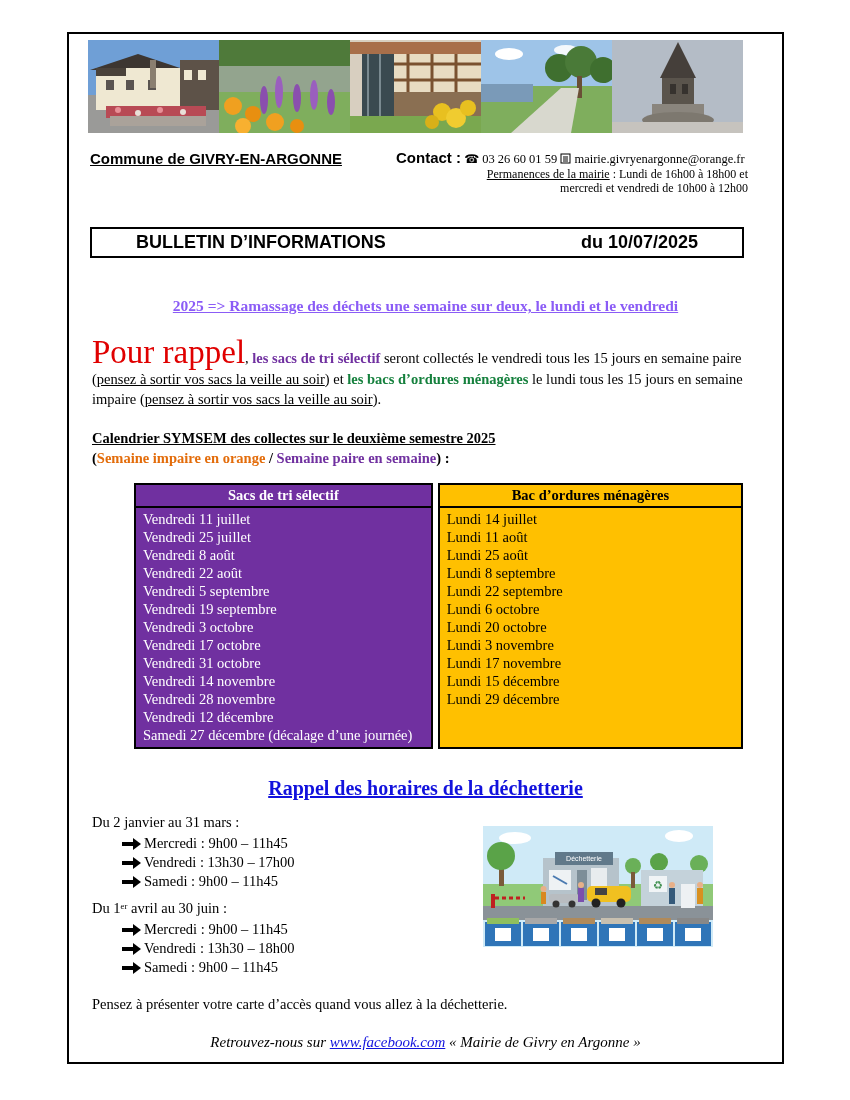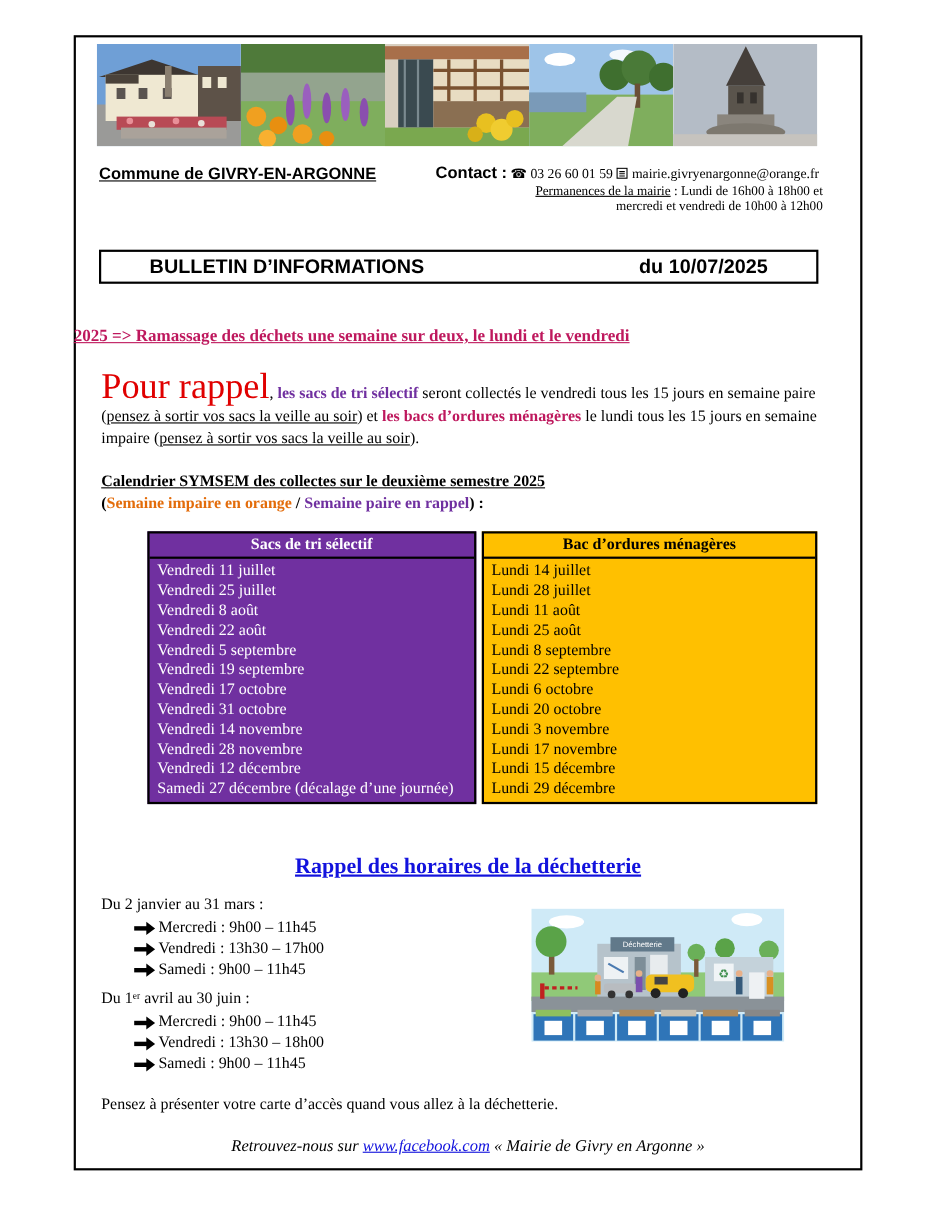--- a/index.html
+++ b/index.html
@@ -21,30 +21,30 @@
   .fax-svg{vertical-align:-1px;}
   .perm{font-size:12px;text-align:right;line-height:14px;}
   .perm .u{text-decoration:underline;}
 
   
   .title-box{position:absolute;left:90px;top:227px;width:654px;height:31px;border:2px solid #000;
              display:flex;align-items:center;justify-content:space-between;padding:0 44px;box-sizing:border-box;
              font-family:"Liberation Sans","DejaVu Sans",sans-serif;font-weight:bold;font-size:18px;}
 
   
-  .headline{position:absolute;left:67px;top:297px;width:717px;text-align:left;
-            color:#be185d;font-weight:bold;font-size:15.5px;text-decoration:underline;}
+  .headline{position:absolute;left:67px;top:297px;width:717px;text-align:center;
+            color:#8b5cf6;font-weight:bold;font-size:15.5px;text-decoration:underline;}
   .dech-heading{position:absolute;left:67px;top:777px;width:717px;text-align:center;
             color:#1212dd;font-weight:bold;font-size:20px;text-decoration:underline;}
 
   
   .rappel{position:absolute;left:92px;top:336px;width:652px;font-size:14.5px;line-height:20px;}
   .rappel .lead{color:#e00000;font-size:33px;line-height:33px;}
   .rappel .tri{color:#7030a0;font-weight:bold;}
-  .rappel .om{color:#be185d;font-weight:bold;}
+  .rappel .om{color:#15803d;font-weight:bold;}
   .rappel .u{text-decoration:underline;}
 
   
   .cal-heading{position:absolute;left:92px;top:430px;font-weight:bold;font-size:14.5px;text-decoration:underline;}
   .cal-legend{position:absolute;left:92px;top:450px;font-weight:bold;font-size:14.5px;}
   .cal-legend .lg-or{color:#e36c0a;}
   .cal-legend .lg-vi{color:#7030a0;}
 
   
   .cal-table{position:absolute;left:93px;top:483px;width:650px;}
@@ -188,46 +188,46 @@
   <div class="title-box">
     <span>BULLETIN D’INFORMATIONS</span>
     <span>du 10/07/2025</span>
   </div>
 
   <div class="headline">2025 =&gt; Ramassage des déchets une semaine sur deux, le lundi et le vendredi</div>
 
   <div class="rappel"><span class="lead">Pour rappel</span><span>, </span><span class="tri">les sacs de tri sélectif</span><span> seront collectés le vendredi tous les 15 jours en semaine paire (</span><span class="u">pensez à sortir vos sacs la veille au soir</span><span>) et </span><span class="om">les bacs d’ordures ménagères</span><span> le lundi tous les 15 jours en semaine impaire (</span><span class="u">pensez à sortir vos sacs la veille au soir</span><span>).</span></div>
 
   <div class="cal-heading">Calendrier SYMSEM des collectes sur le deuxième semestre 2025</div>
-  <div class="cal-legend"><span>(</span><span class="lg-or">Semaine impaire en orange</span><span> / </span><span class="lg-vi">Semaine paire en rappel</span><span>) :</span></div>
+  <div class="cal-legend"><span>(</span><span class="lg-or">Semaine impaire en orange</span><span> / </span><span class="lg-vi">Semaine paire en semaine</span><span>) :</span></div>
 
   <div class="cal-table">
     <div class="cal-cols">
       <div class="cal-col col-tri">
         <div class="cal-head">Sacs de tri sélectif</div>
         <div class="cal-body">
             <div class="cal-row">Vendredi 11 juillet</div>
             <div class="cal-row">Vendredi 25 juillet</div>
             <div class="cal-row">Vendredi 8 août</div>
             <div class="cal-row">Vendredi 22 août</div>
             <div class="cal-row">Vendredi 5 septembre</div>
             <div class="cal-row">Vendredi 19 septembre</div>
+            <div class="cal-row">Vendredi 3 octobre</div>
             <div class="cal-row">Vendredi 17 octobre</div>
             <div class="cal-row">Vendredi 31 octobre</div>
             <div class="cal-row">Vendredi 14 novembre</div>
             <div class="cal-row">Vendredi 28 novembre</div>
             <div class="cal-row">Vendredi 12 décembre</div>
             <div class="cal-row">Samedi 27 décembre (décalage d’une journée)</div>
           </div>
       </div>
       <div class="cal-col col-om">
         <div class="cal-head">Bac d’ordures ménagères</div>
         <div class="cal-body">
             <div class="cal-row">Lundi 14 juillet</div>
-            <div class="cal-row">Lundi 28 juillet</div>
             <div class="cal-row">Lundi 11 août</div>
             <div class="cal-row">Lundi 25 août</div>
             <div class="cal-row">Lundi 8 septembre</div>
             <div class="cal-row">Lundi 22 septembre</div>
             <div class="cal-row">Lundi 6 octobre</div>
             <div class="cal-row">Lundi 20 octobre</div>
             <div class="cal-row">Lundi 3 novembre</div>
             <div class="cal-row">Lundi 17 novembre</div>
             <div class="cal-row">Lundi 15 décembre</div>
             <div class="cal-row">Lundi 29 décembre</div>

